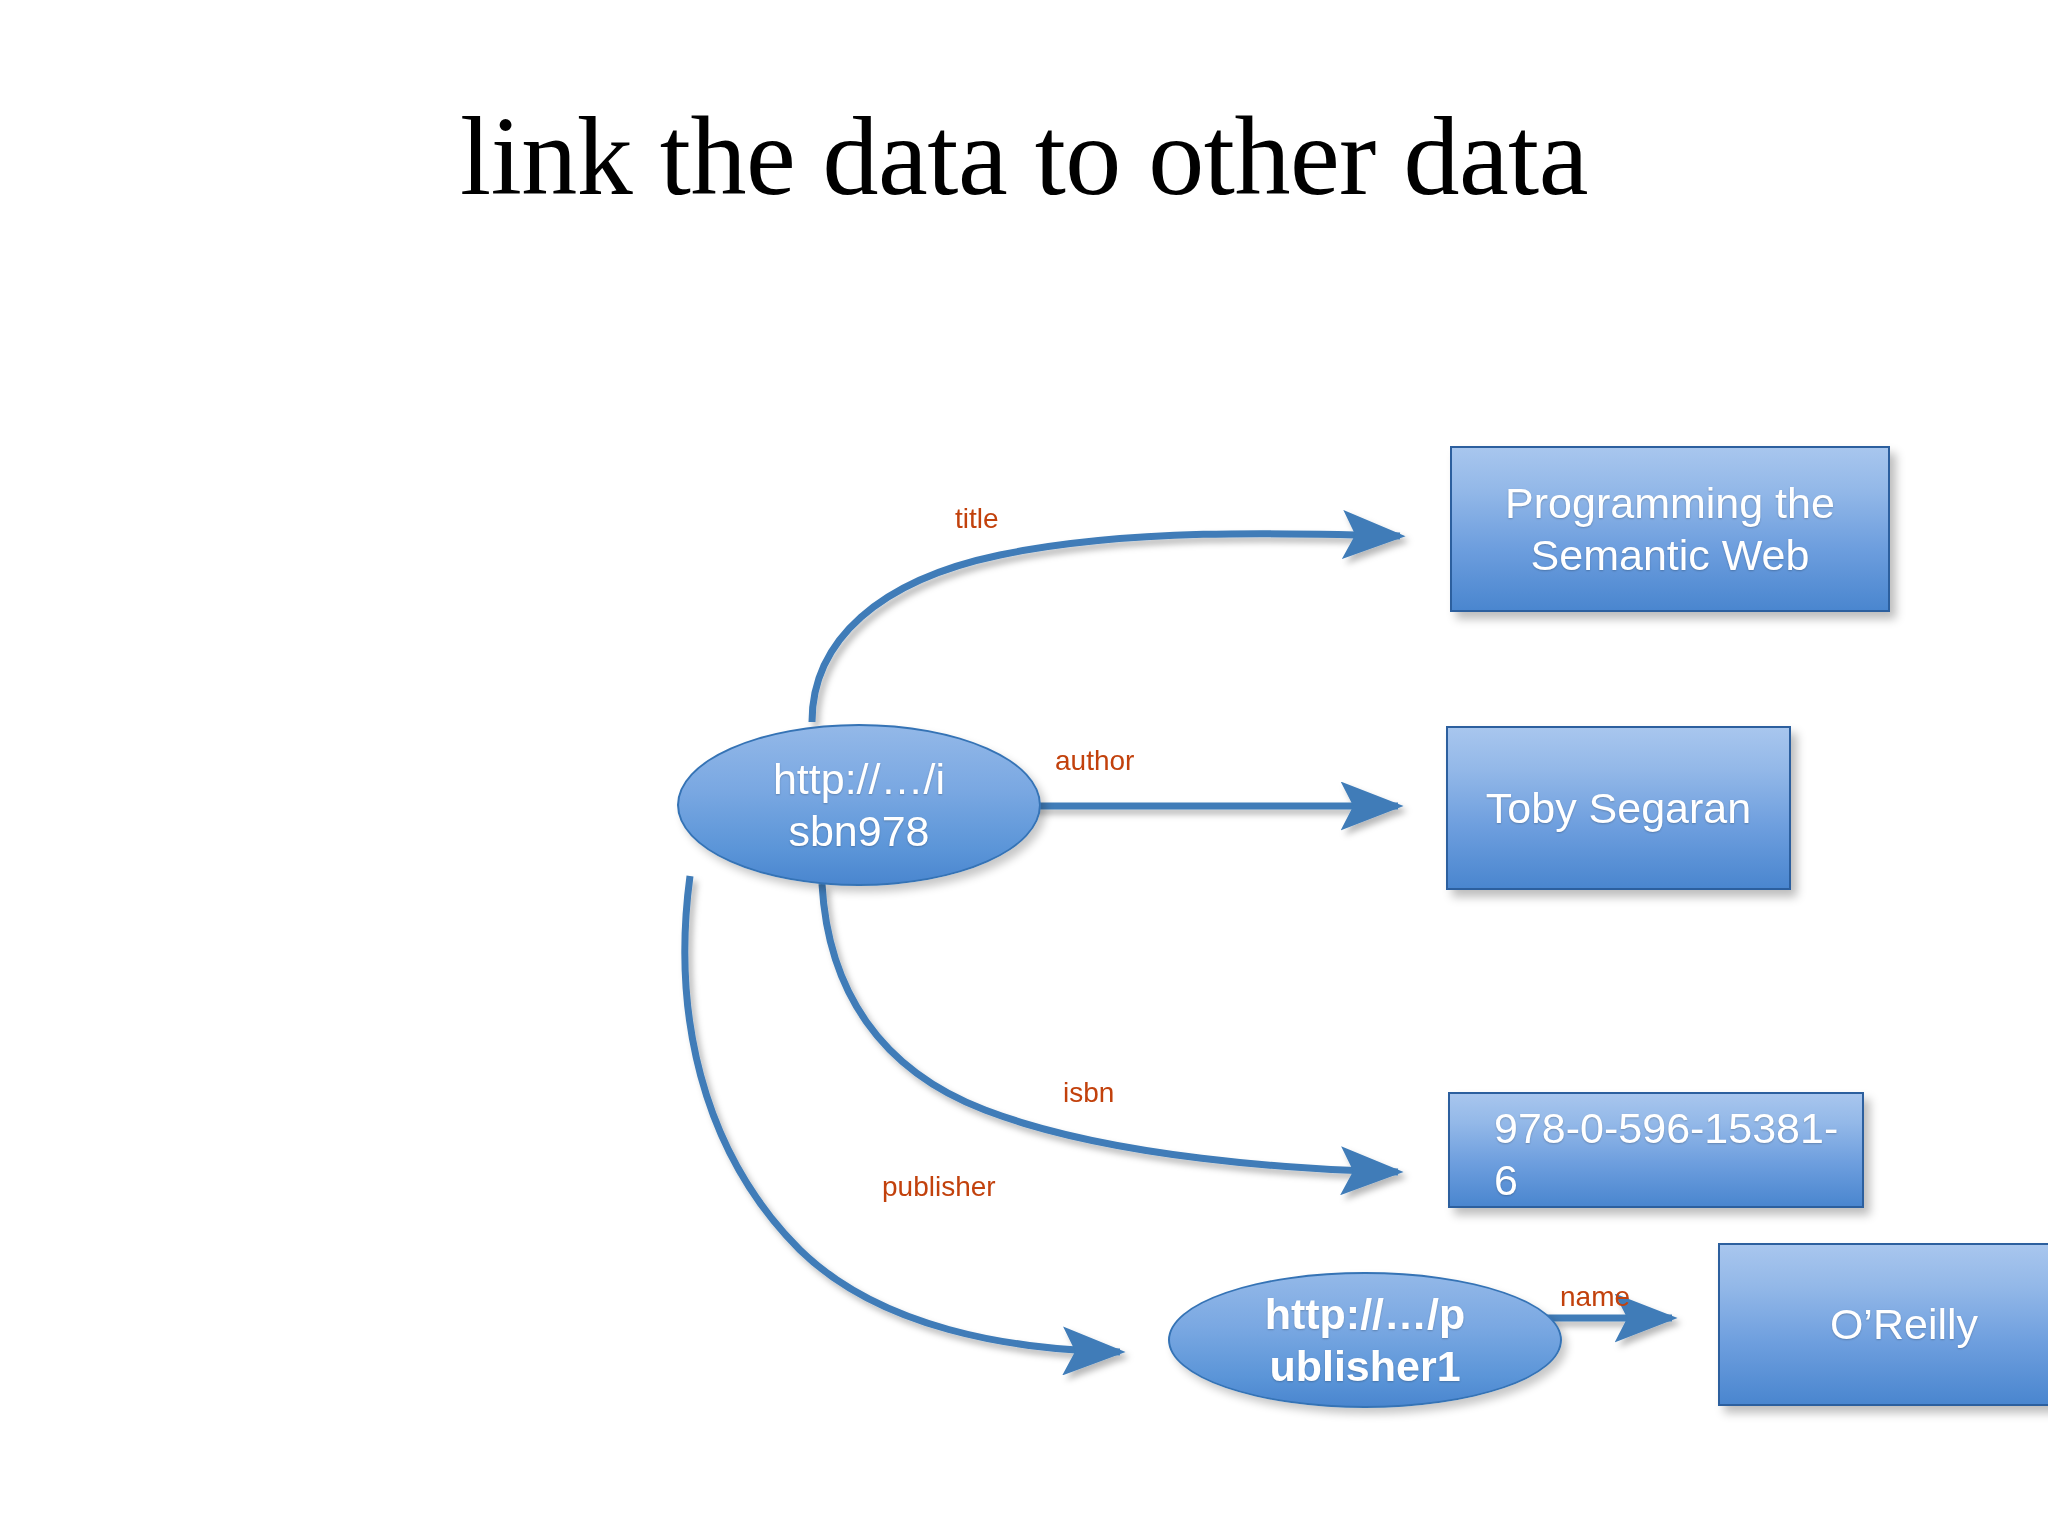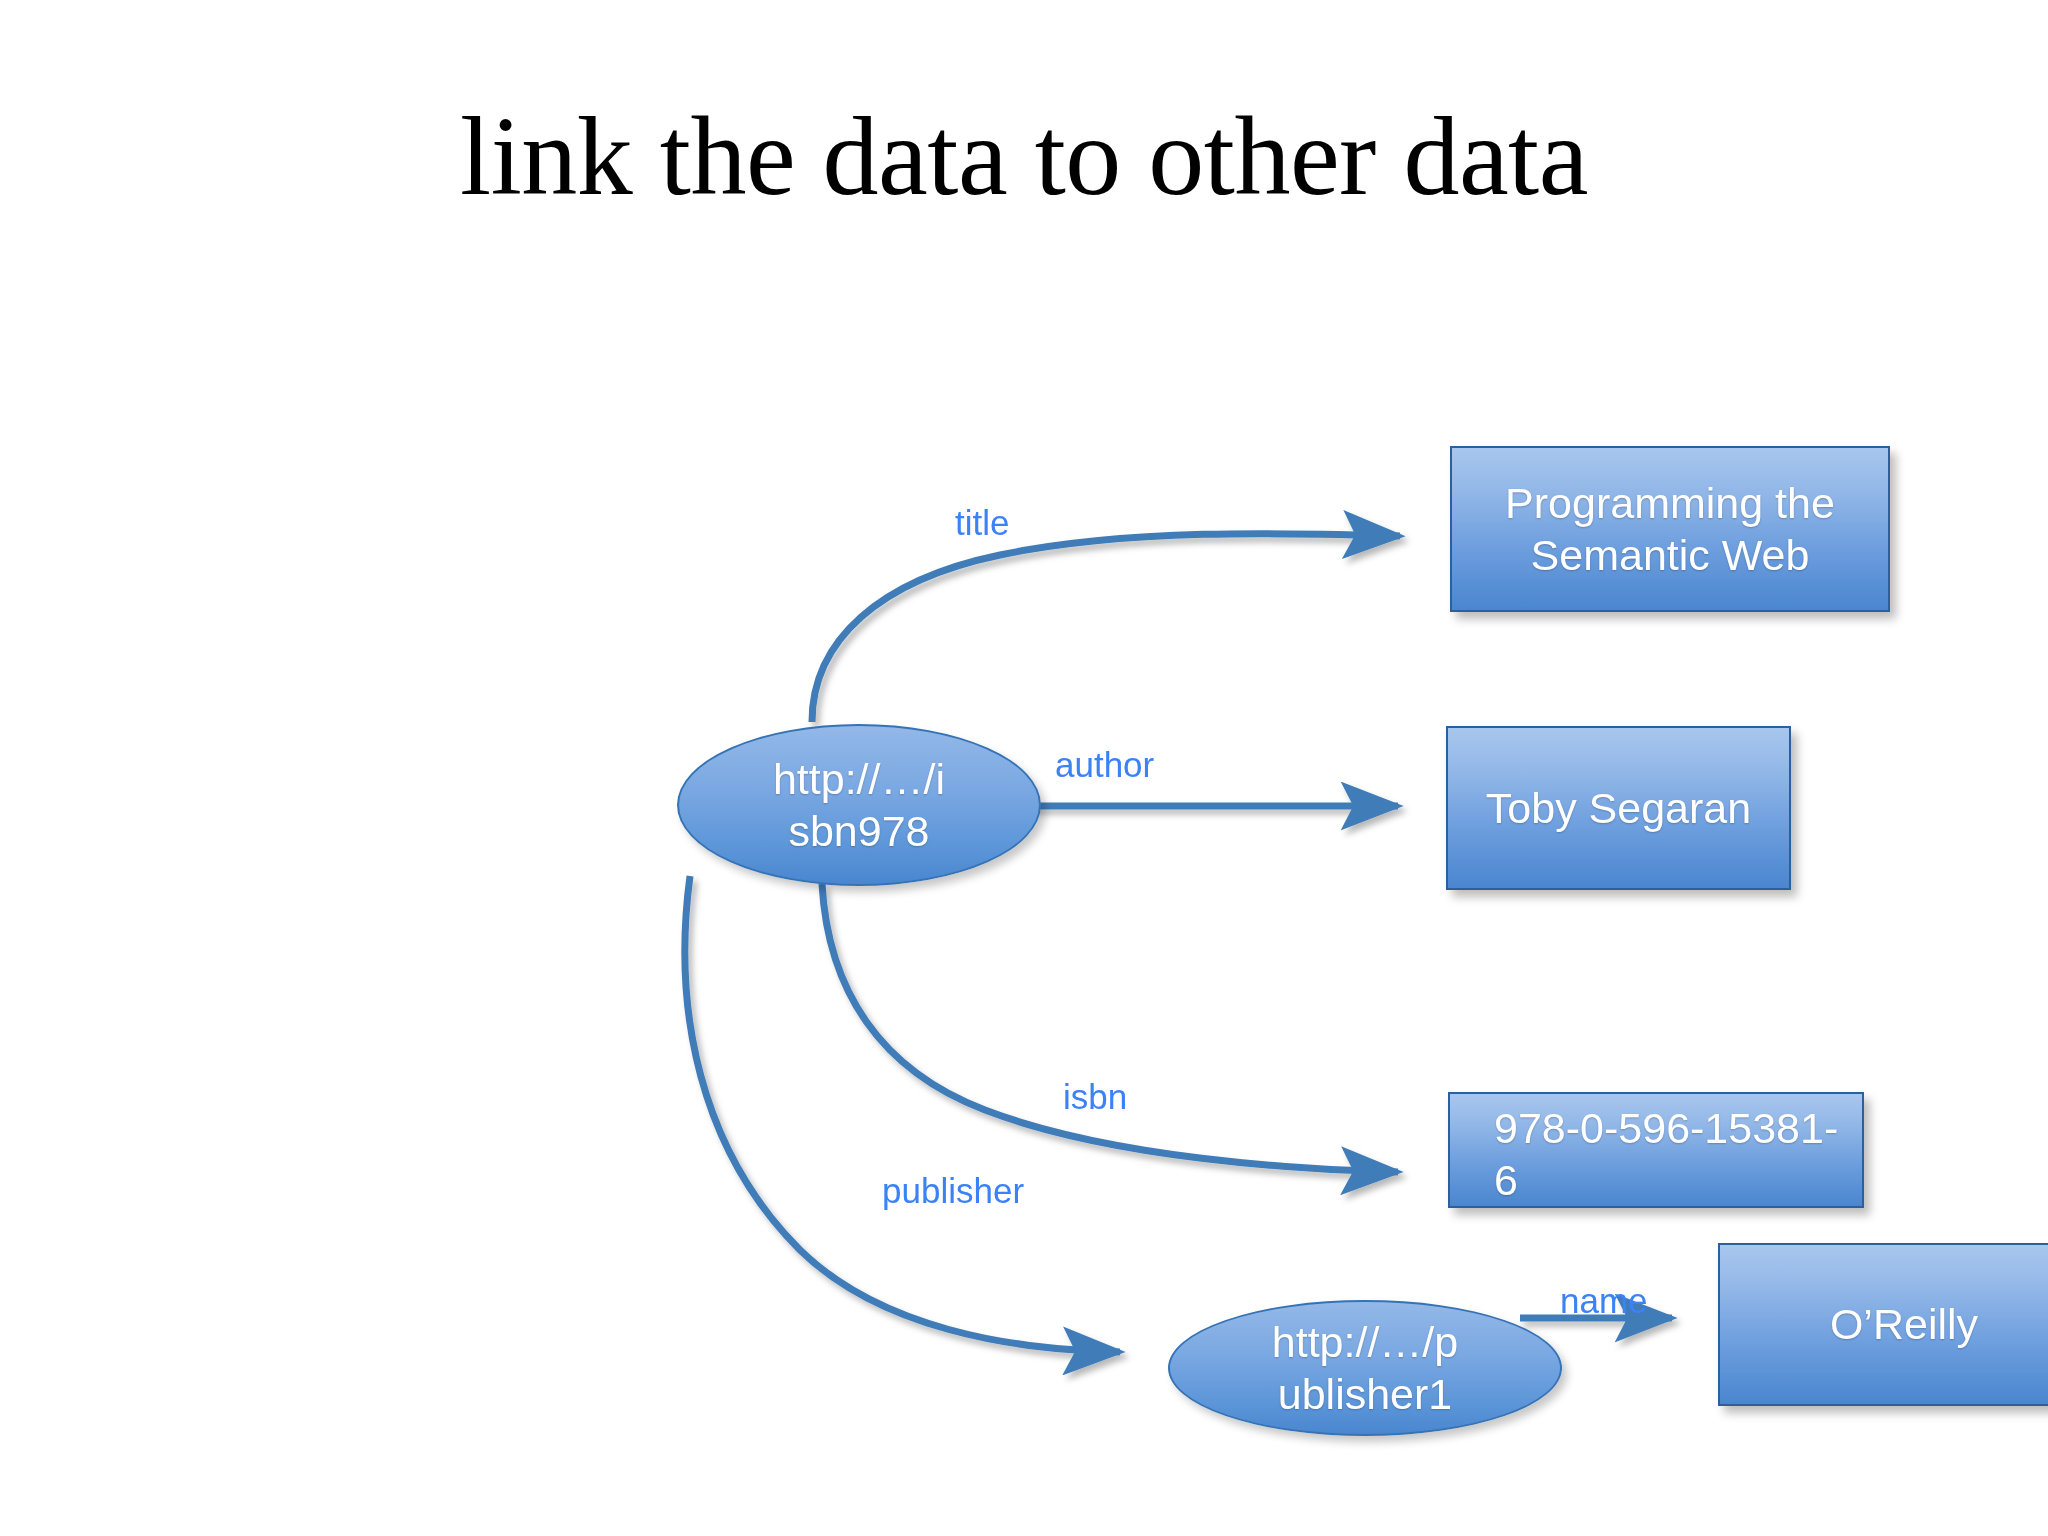--- a/index.html
+++ b/index.html
@@ -70,22 +70,22 @@
     border-radius: 50%;
     background: linear-gradient(to bottom, #93b8e8 0%, #7aa8e2 40%, #5b95d8 78%, #4a86cf 100%);
     border: 2px solid #3573b5;
     box-shadow: 5px 6px 9px rgba(0,0,0,0.22);
   }
   .node-text { width: 100%; display: block; }
 
   
   .edge-label {
     position: absolute;
-    color: #3b82f6;
-    font-size: 35px;
+    color: #c2410c;
+    font-size: 28px;
     line-height: 1;
     white-space: nowrap;
   }
 </style>
 </head>
 <body>
 
 <div id="slide">
 
   <div id="slide-title">link the data to other data</div>
@@ -139,21 +139,21 @@
   </div>
 
   <div class="node-box" style="left:1406px; top:726px; width:345px; height:164px;">
     <span class="node-text">Toby Segaran</span>
   </div>
 
   <div class="node-box align-left" style="left:1408px; top:1092px; width:416px; height:116px; align-items:flex-start; padding-top:8px;padding-left:44px;">
     <span class="node-text" style="text-align:left;">978-0-596-15381-6</span>
   </div>
 
-  <div class="node-ellipse" style="left:1128px; top:1300px; width:394px; height:136px;">
+  <div class="node-ellipse" style="left:1128px; top:1272px; width:394px; height:136px;font-weight:bold;">
     <span class="node-text">
       <span>http://…/p</span><br>
       <span>ublisher1</span>
     </span>
   </div>
 
   <div class="node-box" style="left:1678px; top:1243px; width:372px; height:163px;">
     <span class="node-text">O’Reilly</span>
   </div>
 

